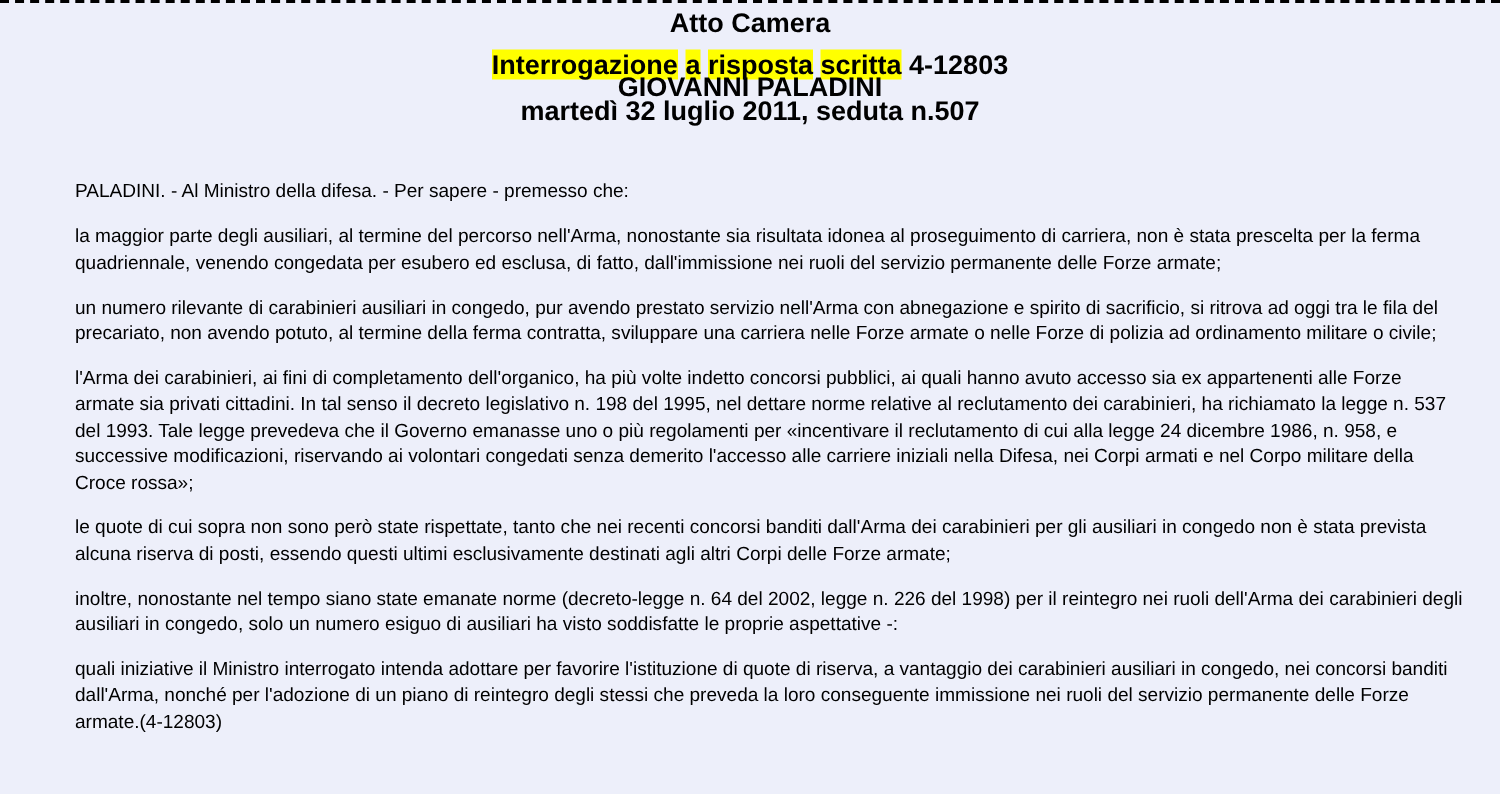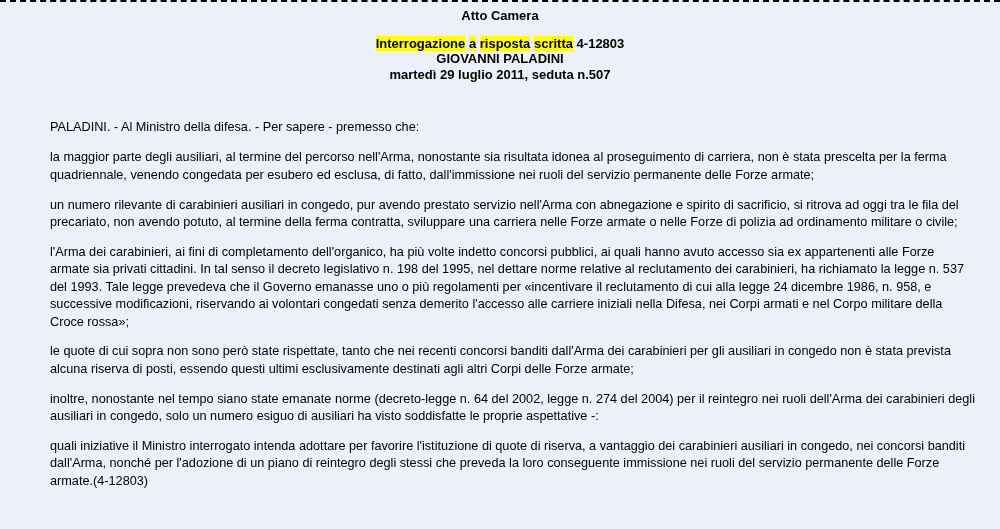--- a/index.html
+++ b/index.html
@@ -22,21 +22,21 @@
     overflow:hidden;
     box-sizing:border-box;
   }
   .page{
     border-top:2px dashed var(--border);
     padding:6px 25px 8px 25px;
     box-sizing:border-box;
   }
   .doc-header{
     text-align:center;
-    font-size:13px;
+    font-size:18px;
     line-height:15.6px;
   }
   .bold{ font-weight:bold; }
   .chamber-title{
     font-weight:bold;
     margin-bottom:12px;
   }
   .question-title{
     font-weight:bold;
   }
@@ -65,26 +65,26 @@
       <span class="hl">Interrogazione</span>
       <span class="hl">a</span>
       <span class="hl">risposta</span>
       <span class="hl">scritta</span>
       <span>4-12803</span>
     </div>
 
 
     <div class="bold">GIOVANNI PALADINI</div>
 
-    <div class="bold">martedì 29 luglio 2011, seduta n.507</div>
+    <div class="bold">martedì 32 luglio 2011, seduta n.507</div>
   </div>
 
   <div class="content">
     <p>PALADINI. - Al Ministro della difesa. - Per sapere - premesso che:</p>
     <p>la maggior parte degli ausiliari, al termine del percorso nell'Arma, nonostante sia risultata idonea al proseguimento di carriera, non è stata prescelta per la ferma quadriennale, venendo congedata per esubero ed esclusa, di fatto, dall'immissione nei ruoli del servizio permanente delle Forze armate;</p>
     <p>un numero rilevante di carabinieri ausiliari in congedo, pur avendo prestato servizio nell'Arma con abnegazione e spirito di sacrificio, si ritrova ad oggi tra le fila del precariato, non avendo potuto, al termine della ferma contratta, sviluppare una carriera nelle Forze armate o nelle Forze di polizia ad ordinamento militare o civile;</p>
     <p>l'Arma dei carabinieri, ai fini di completamento dell'organico, ha più volte indetto concorsi pubblici, ai quali hanno avuto accesso sia ex appartenenti alle Forze armate sia privati cittadini. In tal senso il decreto legislativo n. 198 del 1995, nel dettare norme relative al reclutamento dei carabinieri, ha richiamato la legge n. 537 del 1993. Tale legge prevedeva che il Governo emanasse uno o più regolamenti per «incentivare il reclutamento di cui alla legge 24 dicembre 1986, n. 958, e successive modificazioni, riservando ai volontari congedati senza demerito l'accesso alle carriere iniziali nella Difesa, nei Corpi armati e nel Corpo militare della Croce rossa»;</p>
     <p>le quote di cui sopra non sono però state rispettate, tanto che nei recenti concorsi banditi dall'Arma dei carabinieri per gli ausiliari in congedo non è stata prevista alcuna riserva di posti, essendo questi ultimi esclusivamente destinati agli altri Corpi delle Forze armate;</p>
-    <p>inoltre, nonostante nel tempo siano state emanate norme (decreto-legge n. 64 del 2002, legge n. 274 del 2004) per il reintegro nei ruoli dell'Arma dei carabinieri degli ausiliari in congedo, solo un numero esiguo di ausiliari ha visto soddisfatte le proprie aspettative -:</p>
+    <p>inoltre, nonostante nel tempo siano state emanate norme (decreto-legge n. 64 del 2002, legge n. 226 del 1998) per il reintegro nei ruoli dell'Arma dei carabinieri degli ausiliari in congedo, solo un numero esiguo di ausiliari ha visto soddisfatte le proprie aspettative -:</p>
     <p>quali iniziative il Ministro interrogato intenda adottare per favorire l'istituzione di quote di riserva, a vantaggio dei carabinieri ausiliari in congedo, nei concorsi banditi dall'Arma, nonché per l'adozione di un piano di reintegro degli stessi che preveda la loro conseguente immissione nei ruoli del servizio permanente delle Forze armate.(4-12803)</p>
   </div>
 
 </div>
 
 </body></html>

